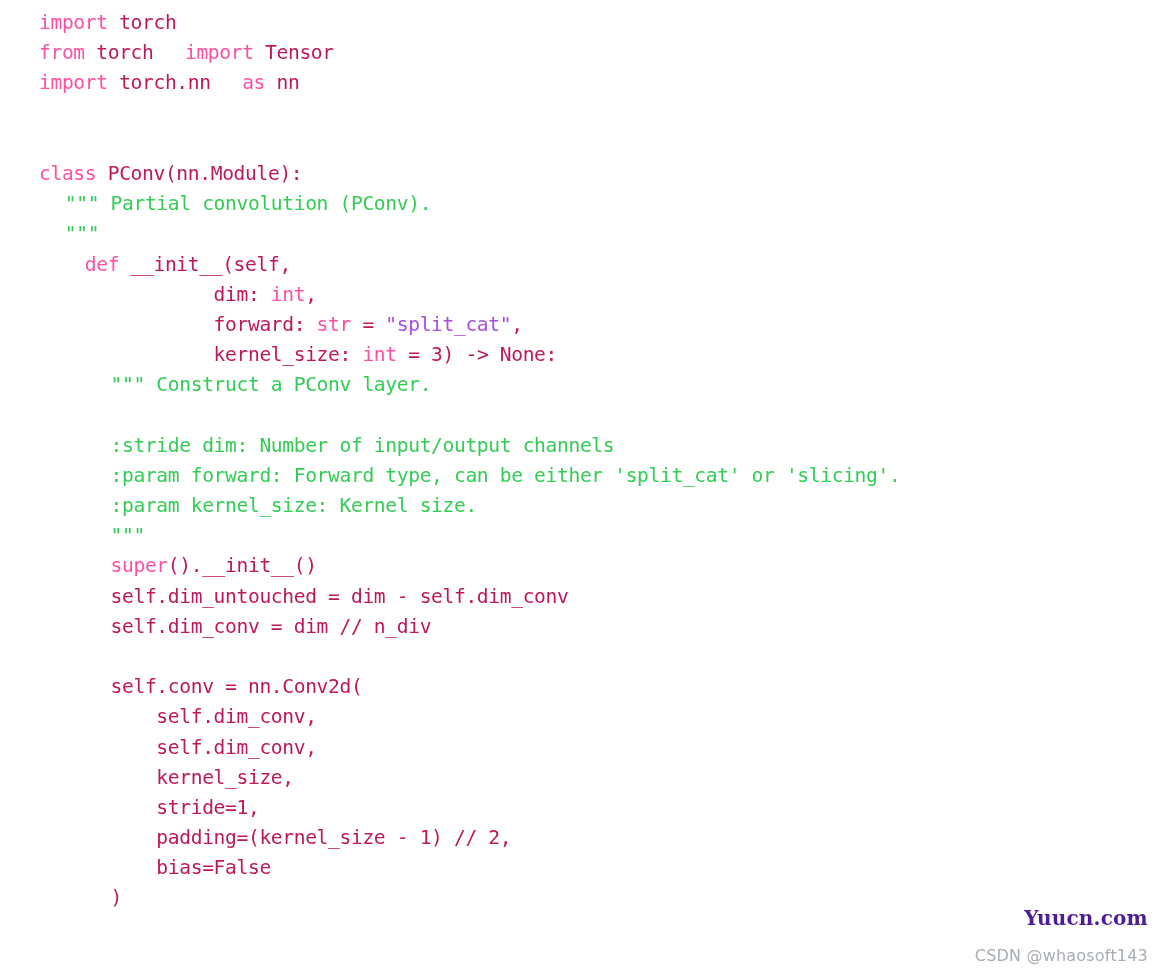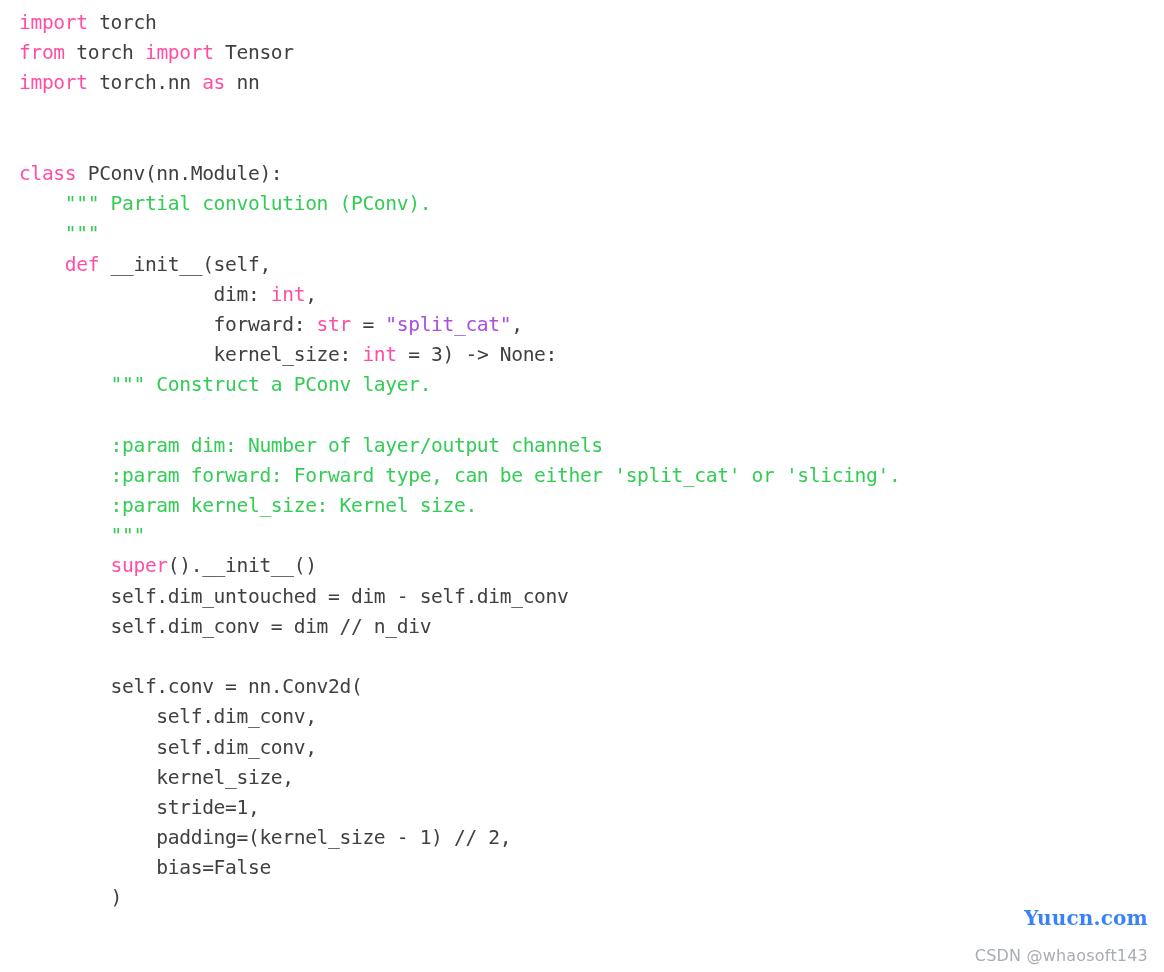--- a/index.html
+++ b/index.html
@@ -26,35 +26,35 @@
   .code-line {
     height: 30.2px;
     line-height: 30.2px;
     font-size: 19.6px;
     letter-spacing: -0.35px;
     white-space: pre;
     color: #3b3b46;
     font-family: "DejaVu Sans Mono", "Liberation Mono", monospace;
   }
 
-  .tok-kw      { color: #ff4fa3; }
+  .tok-kw      { color: #ff4fa3; margin-left: 20px; }
   .tok-type    { color: #ff4fa3; }
   .tok-builtin { color: #ff4fa3; margin-top: 32px; }
   .tok-str     { color: #a84fe0; }
   .tok-doc     { color: #33cc55; }
-  .tok-plain   { color: #404040; }
+  .tok-plain   { color: #be185d; }
 
   #watermark-yuucn {
     position: absolute;
     right: 16px;
     top: 906px;
     font-family: "DejaVu Serif", "Liberation Serif", serif;
     font-weight: bold;
     font-size: 20px;
-    color: #3b82f6;
+    color: #4c1d95;
     letter-spacing: 0.2px;
   }
 
   #watermark-csdn {
     position: absolute;
     right: 16px;
     top: 946px;
     font-family: "DejaVu Sans", "Liberation Sans", sans-serif;
     font-size: 16px;
     color: #a8adb3;
@@ -73,21 +73,21 @@
       <div class="code-line">&nbsp;</div>
       <div class="code-line"><span class="tok-kw">class</span><span class="tok-plain"> PConv(nn.Module):</span></div>
       <div class="code-line"><span class="tok-doc">    """ Partial convolution (PConv).</span></div>
       <div class="code-line"><span class="tok-doc">    """</span></div>
       <div class="code-line"><span class="tok-plain">    </span><span class="tok-kw">def</span><span class="tok-plain"> __init__(self,</span></div>
       <div class="code-line"><span class="tok-plain">                 dim: </span><span class="tok-type">int</span><span class="tok-plain">,</span></div>
       <div class="code-line"><span class="tok-plain">                 forward: </span><span class="tok-type">str</span><span class="tok-plain"> = </span><span class="tok-str">"split_cat"</span><span class="tok-plain">,</span></div>
       <div class="code-line"><span class="tok-plain">                 kernel_size: </span><span class="tok-type">int</span><span class="tok-plain"> = 3) -&gt; None:</span></div>
       <div class="code-line"><span class="tok-doc">        """ Construct a PConv layer.</span></div>
       <div class="code-line">&nbsp;</div>
-      <div class="code-line"><span class="tok-doc">        :param dim: Number of layer/output channels</span></div>
+      <div class="code-line"><span class="tok-doc">        :stride dim: Number of input/output channels</span></div>
       <div class="code-line"><span class="tok-doc">        :param forward: Forward type, can be either 'split_cat' or 'slicing'.</span></div>
       <div class="code-line"><span class="tok-doc">        :param kernel_size: Kernel size.</span></div>
       <div class="code-line"><span class="tok-doc">        """</span></div>
       <div class="code-line"><span class="tok-plain">        </span><span class="tok-builtin">super</span><span class="tok-plain">().__init__()</span></div>
       <div class="code-line"><span class="tok-plain">        self.dim_untouched = dim - self.dim_conv</span></div>
       <div class="code-line"><span class="tok-plain">        self.dim_conv = dim // n_div</span></div>
       <div class="code-line">&nbsp;</div>
       <div class="code-line"><span class="tok-plain">        self.conv = nn.Conv2d(</span></div>
       <div class="code-line"><span class="tok-plain">            self.dim_conv,</span></div>
       <div class="code-line"><span class="tok-plain">            self.dim_conv,</span></div>

